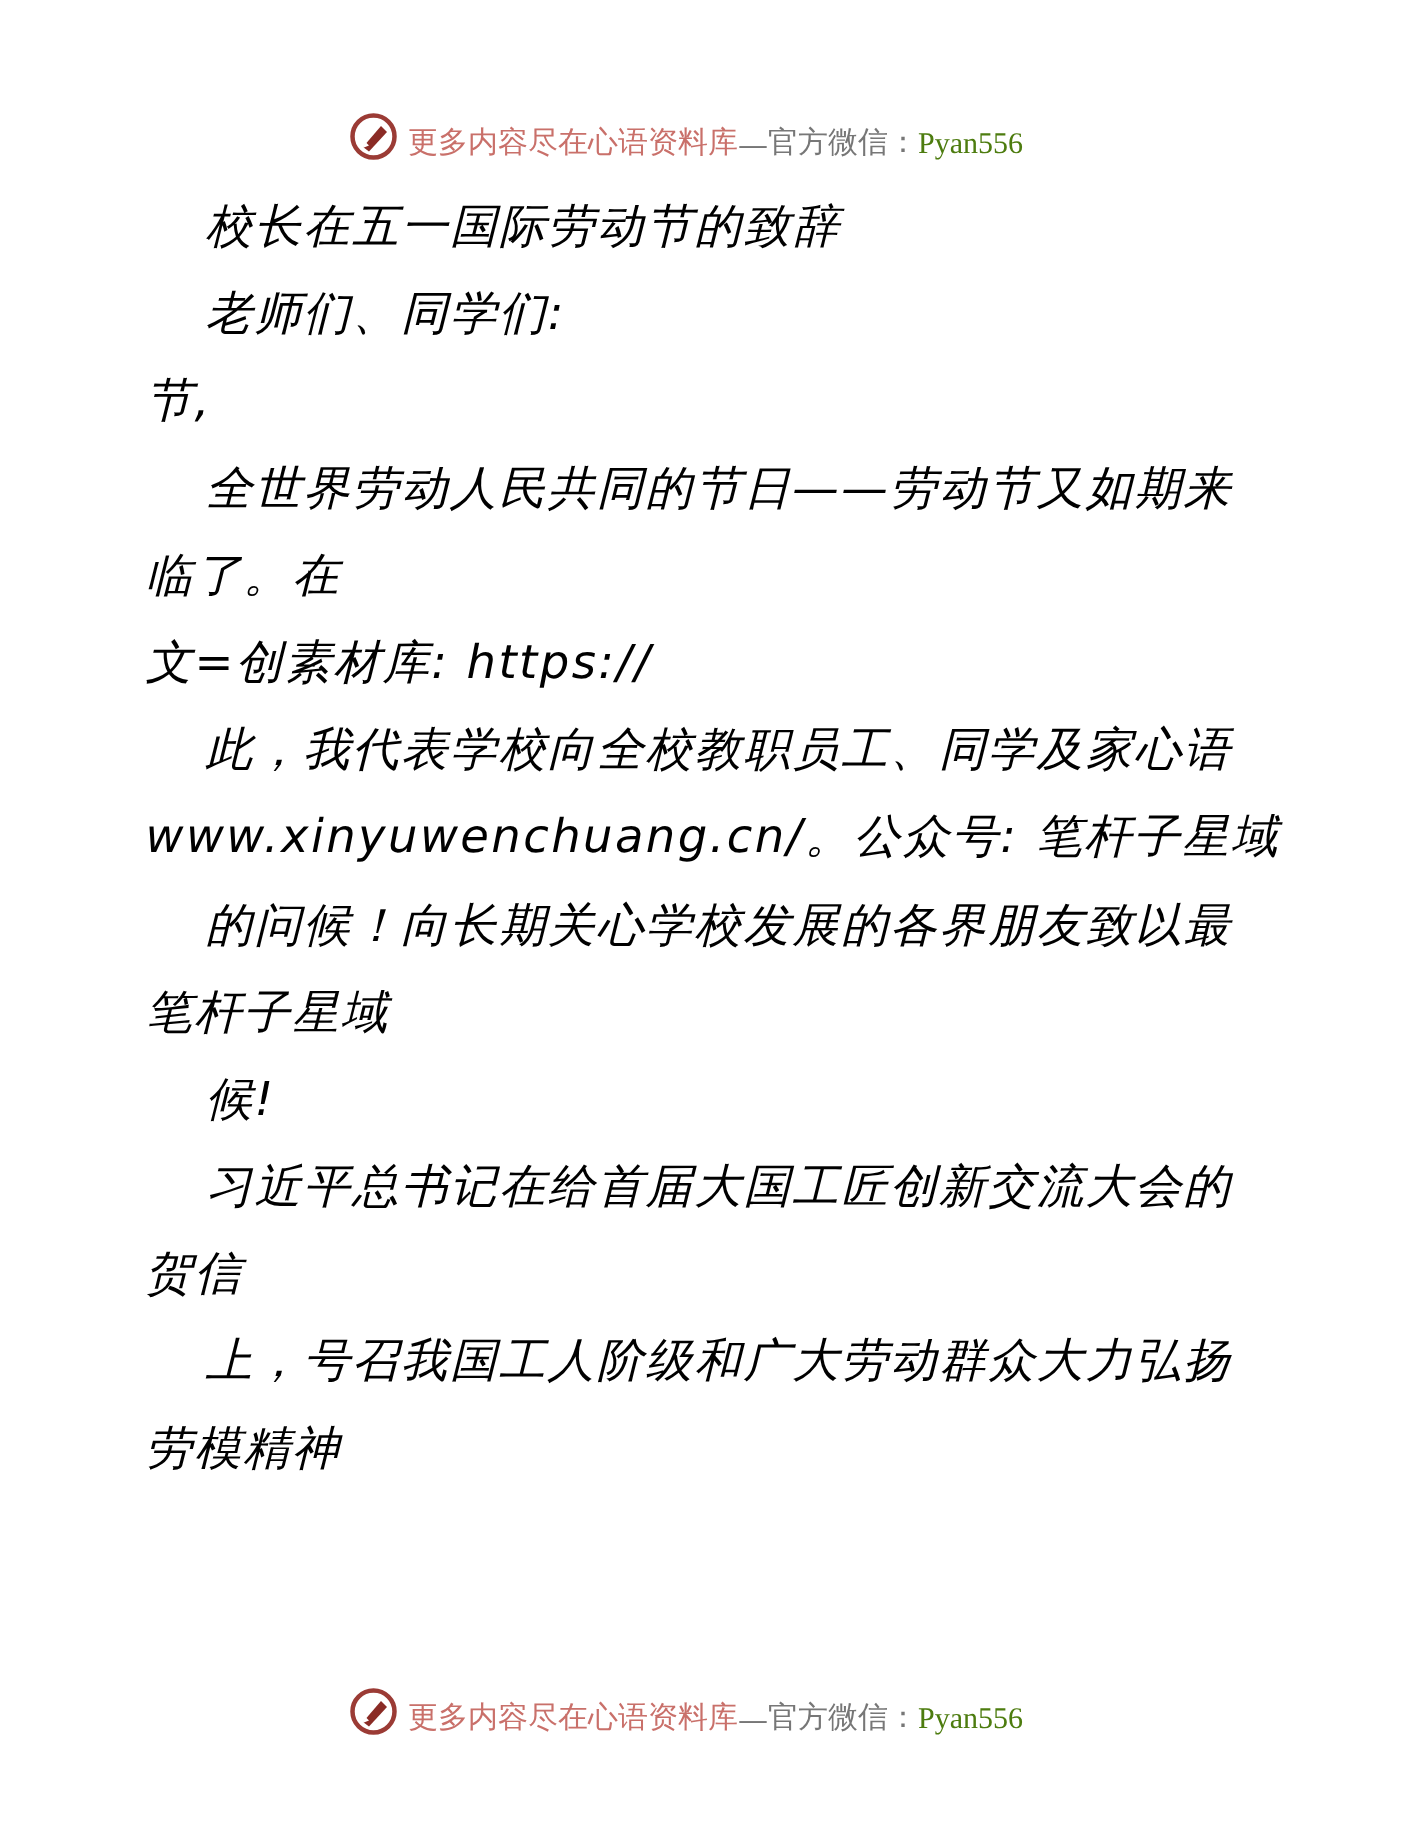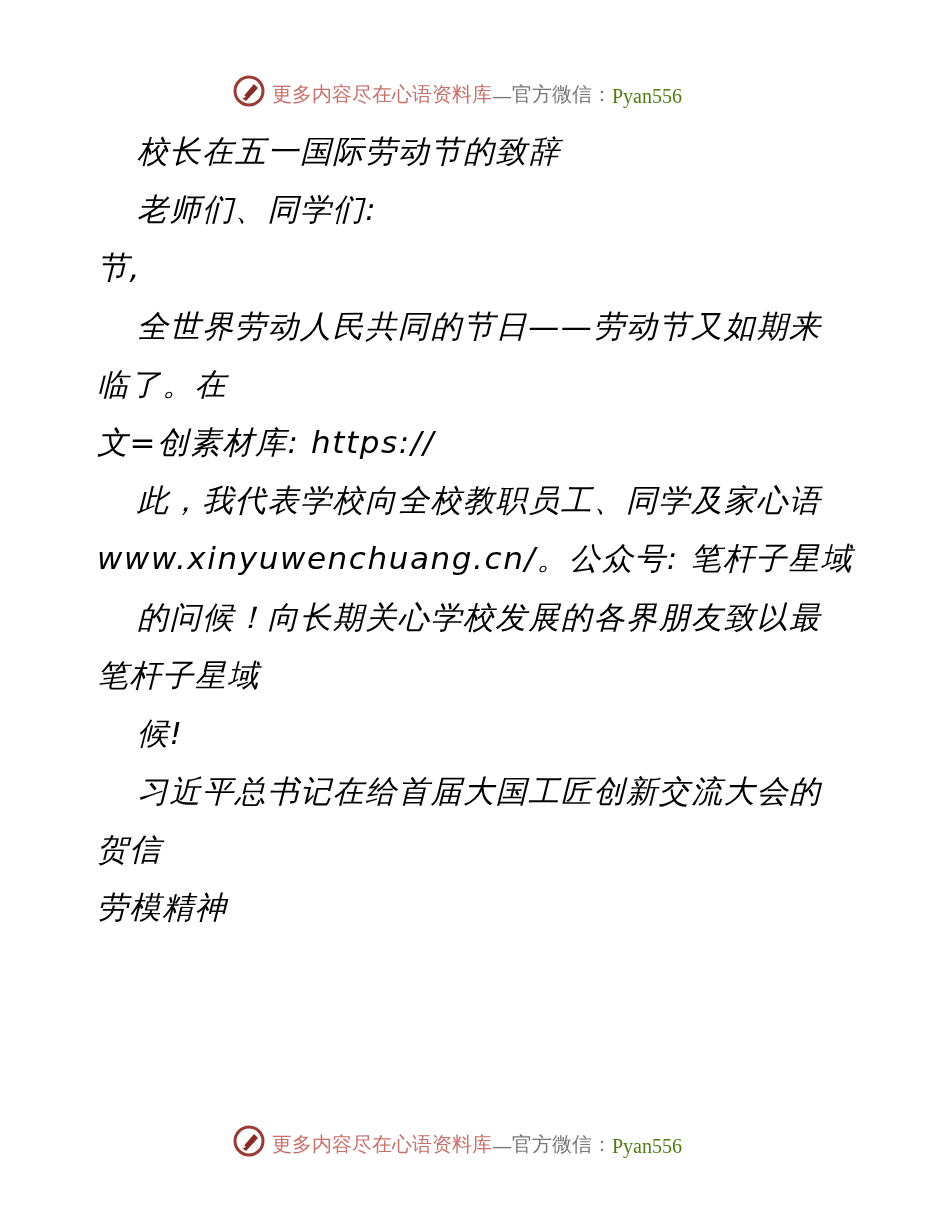--- a/index.html
+++ b/index.html
@@ -40,20 +40,21 @@
   <div class="line indent">全世界劳动人民共同的节日——劳动节又如期来</div>
   <div class="line">临了。在</div>
   <div class="line">文=创素材库: https://</div>
   <div class="line indent">此，我代表学校向全校教职员工、同学及家心语</div>
   <div class="line">www.xinyuwenchuang.cn/。公众号: 笔杆子星域</div>
   <div class="line indent">的问候！向长期关心学校发展的各界朋友致以最</div>
   <div class="line">笔杆子星域</div>
   <div class="line indent">候!</div>
   <div class="line indent">习近平总书记在给首届大国工匠创新交流大会的</div>
   <div class="line">贺信</div>
+  <div class="line indent">上，号召我国工人阶级和广大劳动群众大力弘扬</div>
   <div class="line">劳模精神</div>
 </div>
 
 <div class="banner bottom">
   <svg class="logo" viewBox="0 0 34 34">
     <circle cx="17" cy="17" r="14" fill="none" stroke="#9b3b35" stroke-width="3"></circle>
     <path d="M10 24 L22 10 L26 14 L14 27 Z" fill="#8a2b25"></path>
     <path d="M9 25 L12 21 L14 23 Z" fill="#fff"></path>
   </svg>
   <span class="b-red">更多内容尽在心语资料库</span>

